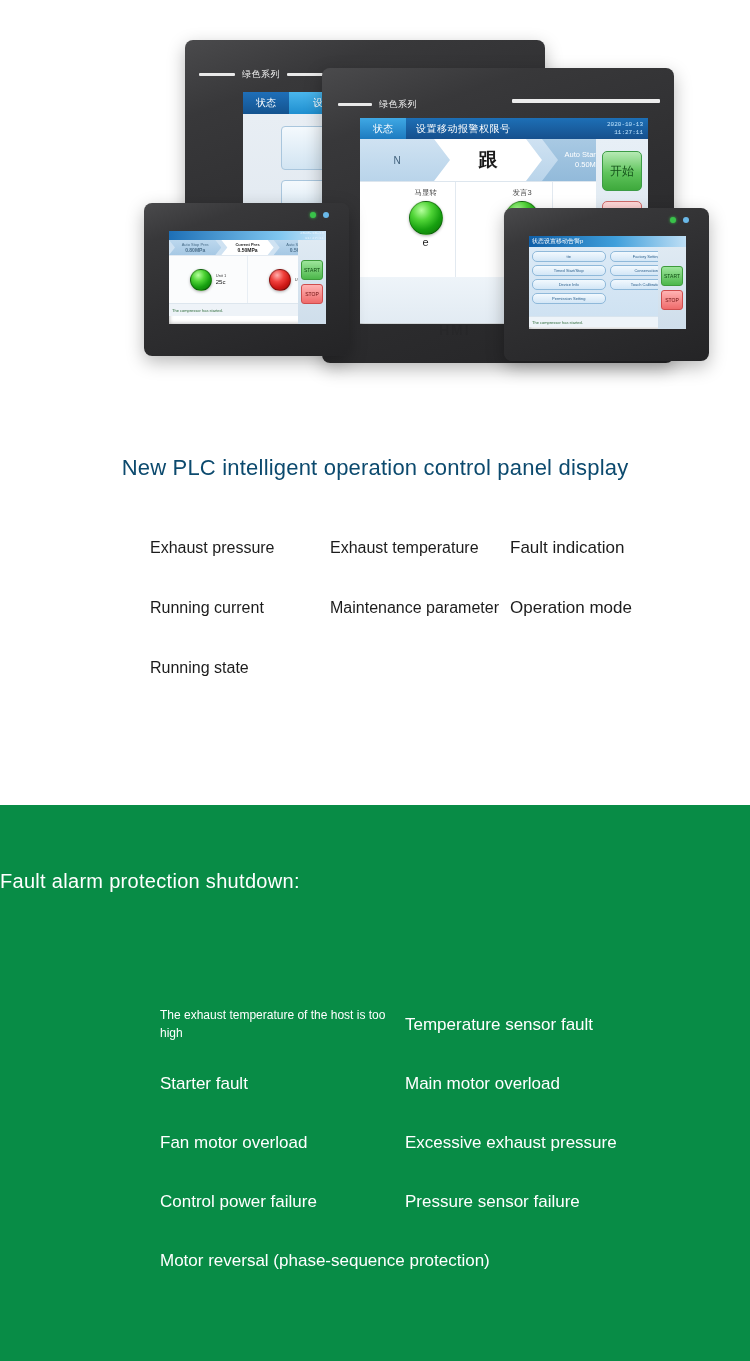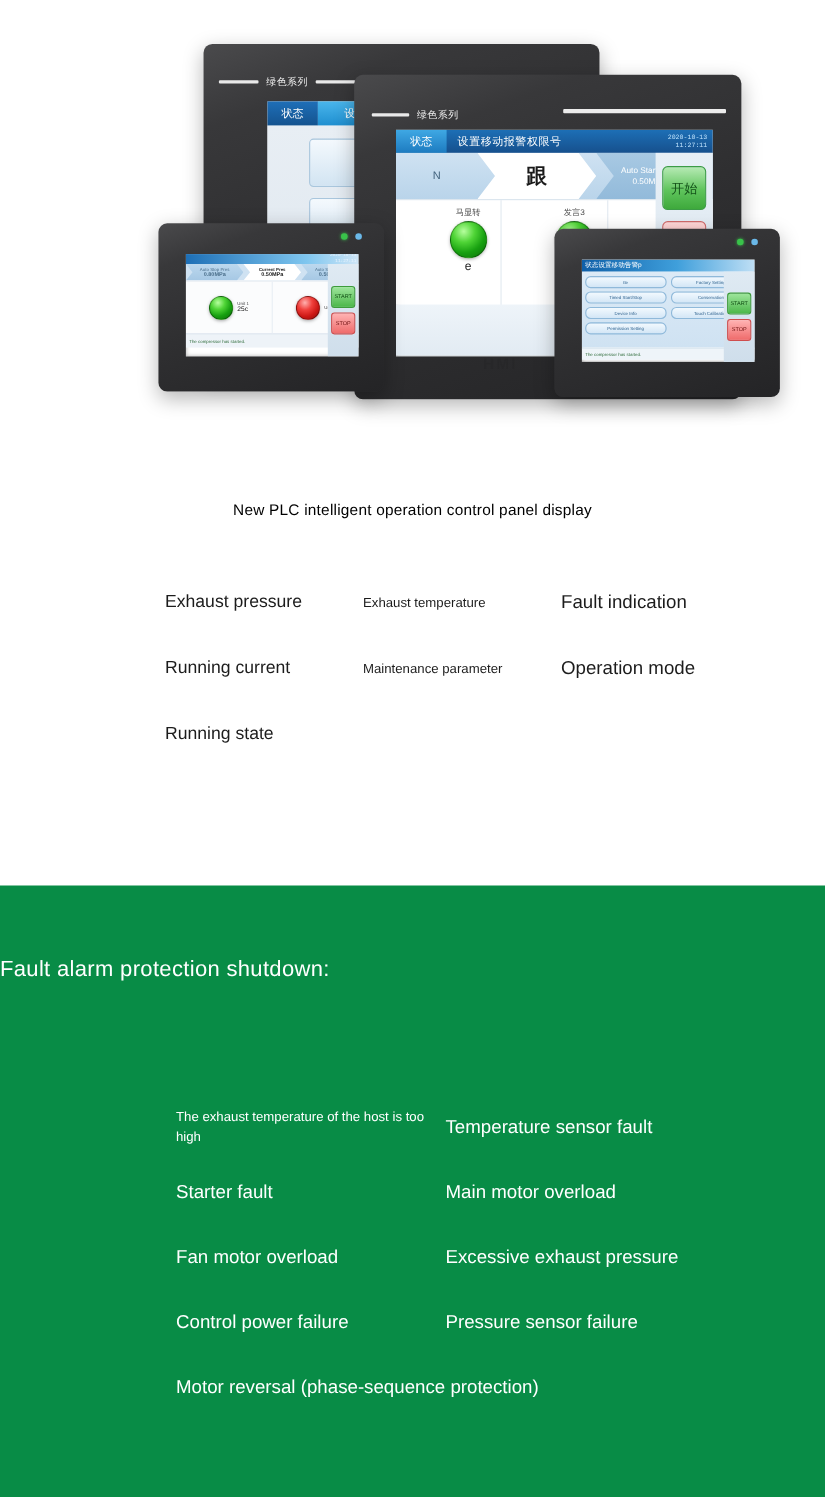--- a/index.html
+++ b/index.html
@@ -229,33 +229,33 @@
   .ricon{ width:6px; height:6px; border-radius:50%; background:#2f7fc8; }
 
   .watermark{
     position:absolute; left:395px; top:322px; font-size:14px; color:rgba(0,0,0,.055);
     letter-spacing:2px; font-weight:bold;
   }
 
   
   .headline{
     position:absolute; left:0; top:455px; width:750px; text-align:center;
-    font-size:14px; color:#000000; letter-spacing:.2px;
+    font-size:22px; color:#0c4a6e; letter-spacing:.2px;
   }
   .features{
     position:absolute; left:150px; top:518px; width:560px;
   }
   .frow{ display:flex; align-items:center; height:60px; }
   .fcell{ color:#1c1c1c; white-space:nowrap; }
   .fcell.c1{ width:180px; }
   .fcell.c2{ width:180px; }
   .fcell.c3{ width:200px; }
   .sz-lg{ font-size:17px; }
   .sz-md{ font-size:16px; }
-  .sz-sm{ font-size:12px; }
+  .sz-sm{ font-size:16px; }
 
   
   .green-section{
     position:absolute; left:0; top:805px; width:750px; height:556px;
     background:#088c46;
   }
   .green-title{
     position:absolute; left:0; top:65px; width:750px; text-align:left;
     font-size:20px; color:#ffffff; letter-spacing:.3px;
   }

